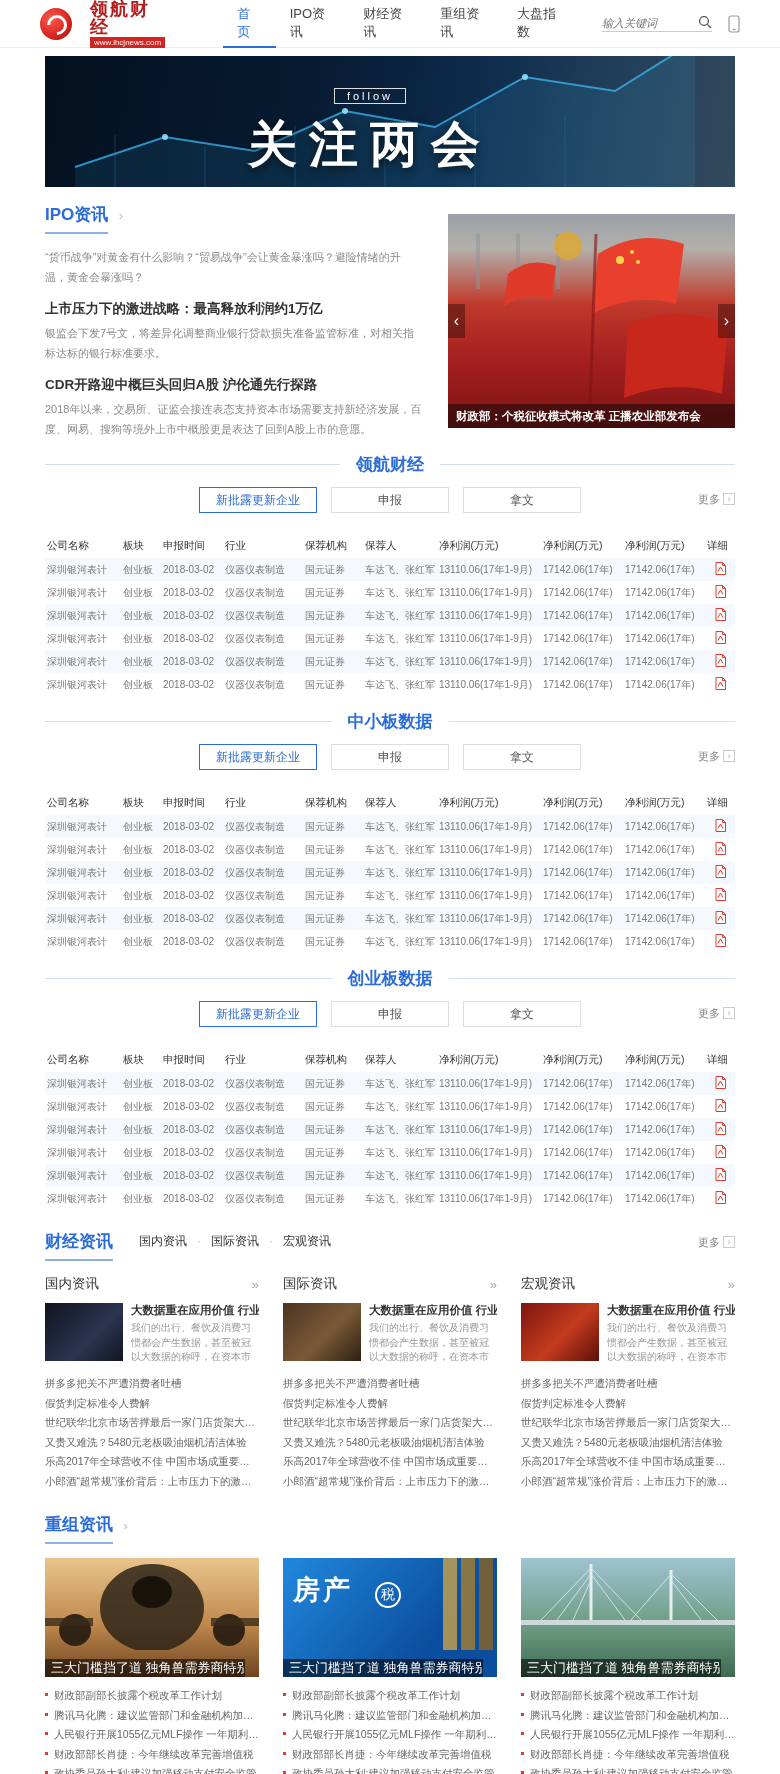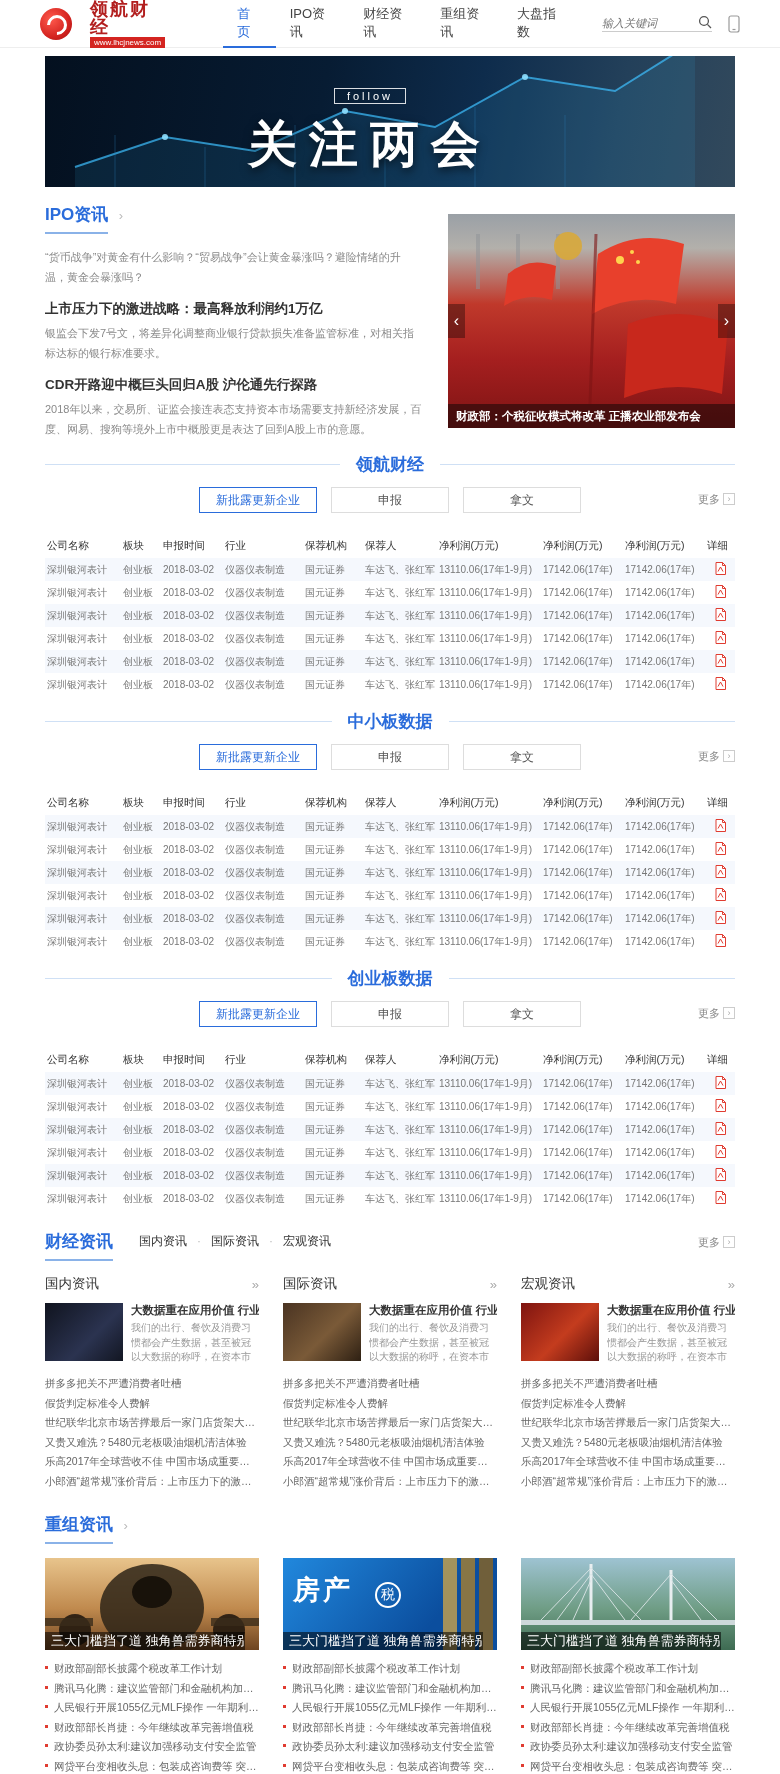--- a/index.html
+++ b/index.html
@@ -97,21 +97,21 @@
   .f-right { min-width: 0; }
   .f-title { font-size: 11.5px; font-weight: bold; color: #333; white-space: nowrap; overflow: hidden; }
   .f-desc { font-size: 10px; color: #999; line-height: 14.5px; height: 44px; overflow: hidden; margin-top: 3px; }
   .fin-list li, .card-list li { font-size: 10.5px; color: #666; line-height: 19.5px;
     white-space: nowrap; overflow: hidden; text-overflow: ellipsis; }
 
   
   .restruct { margin-top: 22px; }
   .cards { display: flex; gap: 24px; margin-top: 14px; }
   .card { flex: 1; min-width: 0; }
-  .card-img { position: relative; height: 92px; overflow: hidden; padding-left: 44px; }
+  .card-img { position: relative; height: 119px; overflow: hidden; padding-left: 44px; }
   .img-plane { background: linear-gradient(180deg, #e8c48c, #c08a4e 55%, #6e4420); }
   .img-tax { background: linear-gradient(130deg, #2188dd, #0b4e9e 70%); }
   .img-bridge { background: linear-gradient(180deg, #9ec3d2, #6f9d85 55%, #3e6b52); }
   .card-img svg { position: absolute; inset: 0; }
   .tax-text { position: absolute; left: 10px; top: 14px; color: #fff; font-size: 27px; font-weight: bold; letter-spacing: 3px; }
   .tax-badge { position: absolute; left: 92px; top: 24px; width: 26px; height: 26px; border: 2px solid #fff;
     border-radius: 50%; color: #fff; font-size: 14px; display: flex; align-items: center; justify-content: center; }
   .caption { position: absolute; left: 0; right: 14px; bottom: 0; background: rgba(0,0,0,.55); color: #fff;
     font-size: 13px; line-height: 18px; padding: 0 6px; white-space: nowrap; overflow: hidden; }
   .card-list { margin-top: 9px; }

